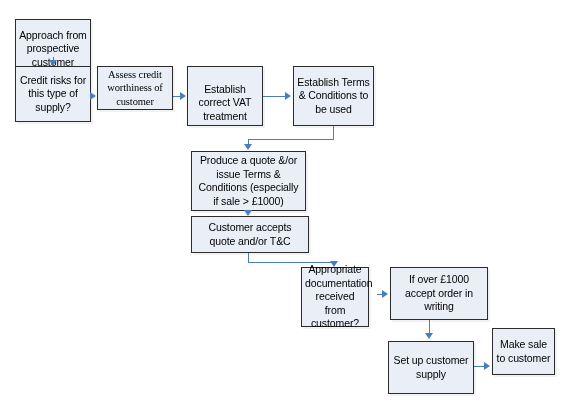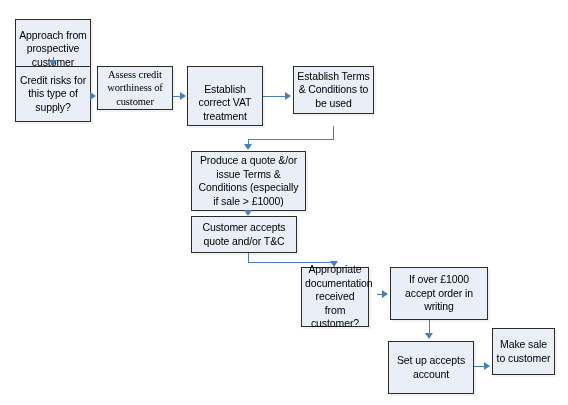--- a/index.html
+++ b/index.html
@@ -79,42 +79,42 @@
   </div>
 
   <div class="node" style="left:97px; top:66px; width:76px; height:44px;font-family:Liberation Serif, serif;">
     <span>Assess credit worthiness of customer</span>
   </div>
 
   <div class="node" style="left:187px; top:66px; width:76px; height:60px;align-items:flex-end;">
     <span>Establish correct VAT treatment</span>
   </div>
 
-  <div class="node" style="left:293px; top:66px; width:81px; height:48px;">
+  <div class="node" style="left:293px; top:66px; width:81px; height:60px;">
     <span>Establish Terms &amp; Conditions to be used</span>
   </div>
 
   <div class="node" style="left:191px; top:151px; width:115px; height:60px;align-items:center;">
     <span>Produce a quote &amp;/or issue  Terms &amp; Conditions (especially if sale &gt; £1000)</span>
   </div>
 
-  <div class="node" style="left:191px; top:216px; width:106px; height:37px;">
+  <div class="node" style="left:191px; top:216px; width:118px; height:37px;">
     <span>Customer accepts quote and/or T&amp;C</span>
   </div>
 
   <div class="node" style="left:301px; top:267px; width:68px; height:60px;">
     <span>Appropriate documentation received from customer?</span>
   </div>
 
   <div class="node" style="left:390px; top:267px; width:98px; height:53px;">
     <span>If over £1000 accept order in writing</span>
   </div>
 
   <div class="node" style="left:388px; top:341px; width:86px; height:53px;">
-    <span>Set up accepts account</span>
+    <span>Set up customer supply</span>
   </div>
 
   <div class="node" style="left:492px; top:328px; width:63px; height:47px;">
     <span>Make sale to customer</span>
   </div>
 
   <div class="vline" style="left:53px; top:57px; height:4px;"></div>
   <div class="arrow-down" style="left:49px; top:60px;"></div>
 
   <div class="hline" style="left:91px; top:96px; width:2px;"></div>

